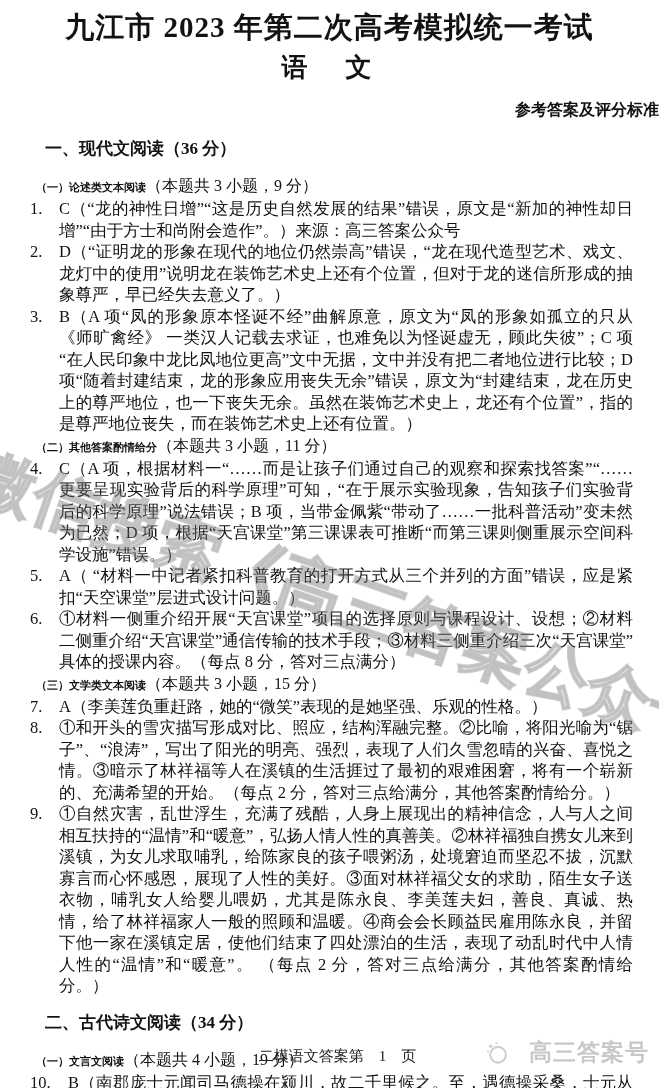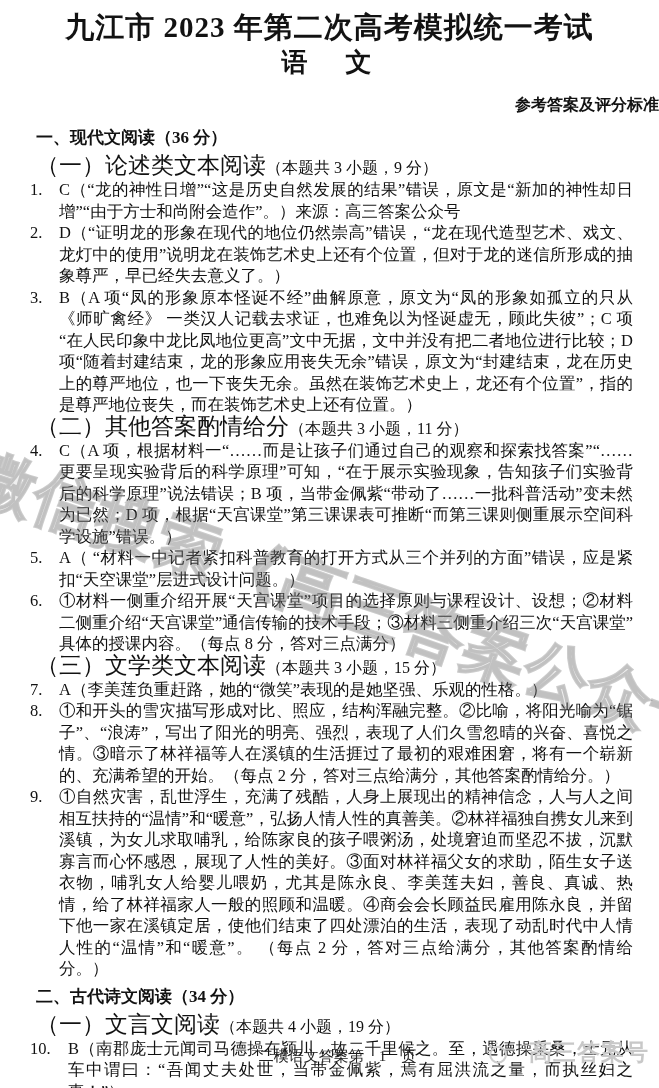--- a/index.html
+++ b/index.html
@@ -17,52 +17,53 @@
   .hdr { text-align: center; }
   .title {
     margin: 0;
     padding-top: 8px;
     font-size: 29px;
     line-height: 38px;
     font-weight: bold;
     letter-spacing: 1px;
   }
   .subject {
+    margin-top: 5px;
     font-size: 26px;
     line-height: 33px;
     font-weight: bold;
     letter-spacing: 6px;
     text-align: center;
   }
   .subtitle {
     margin-top: 13px;
     font-size: 16px;
     line-height: 26px;
     font-weight: bold;
     text-align: right;
   }
   
   main {
     margin: 9px 26px 0 30px;
     font-size: 16.5px;
     line-height: 21.5px;
   }
   .h1 {
-    margin: 6px;
+    margin: 15px;
     font-size: 17px;
     line-height: 22px;
     font-weight: bold;
   }
   .h2 {
     margin: 0 0 0 6px;
     font-size: 16px;
     line-height: 22px;
     font-weight: normal;
   }
-  .h2 .b { font-weight: normal; font-size: 23px; }
+  .h2 .b { font-weight: bold; font-size: 11px; }
   .item { display: flex; align-items: flex-start; }
   .item .num { flex: 0 0 29px; }
   .item.wide .num { flex-basis: 38px; }
   .item .txt { flex: 1; text-align: justify; text-justify: inter-ideograph; font-family: Liberation Serif, serif; }
   
   .watermark {
     position: absolute;
     left: -12px;
     top: 432px;
     transform: rotate(19deg);

